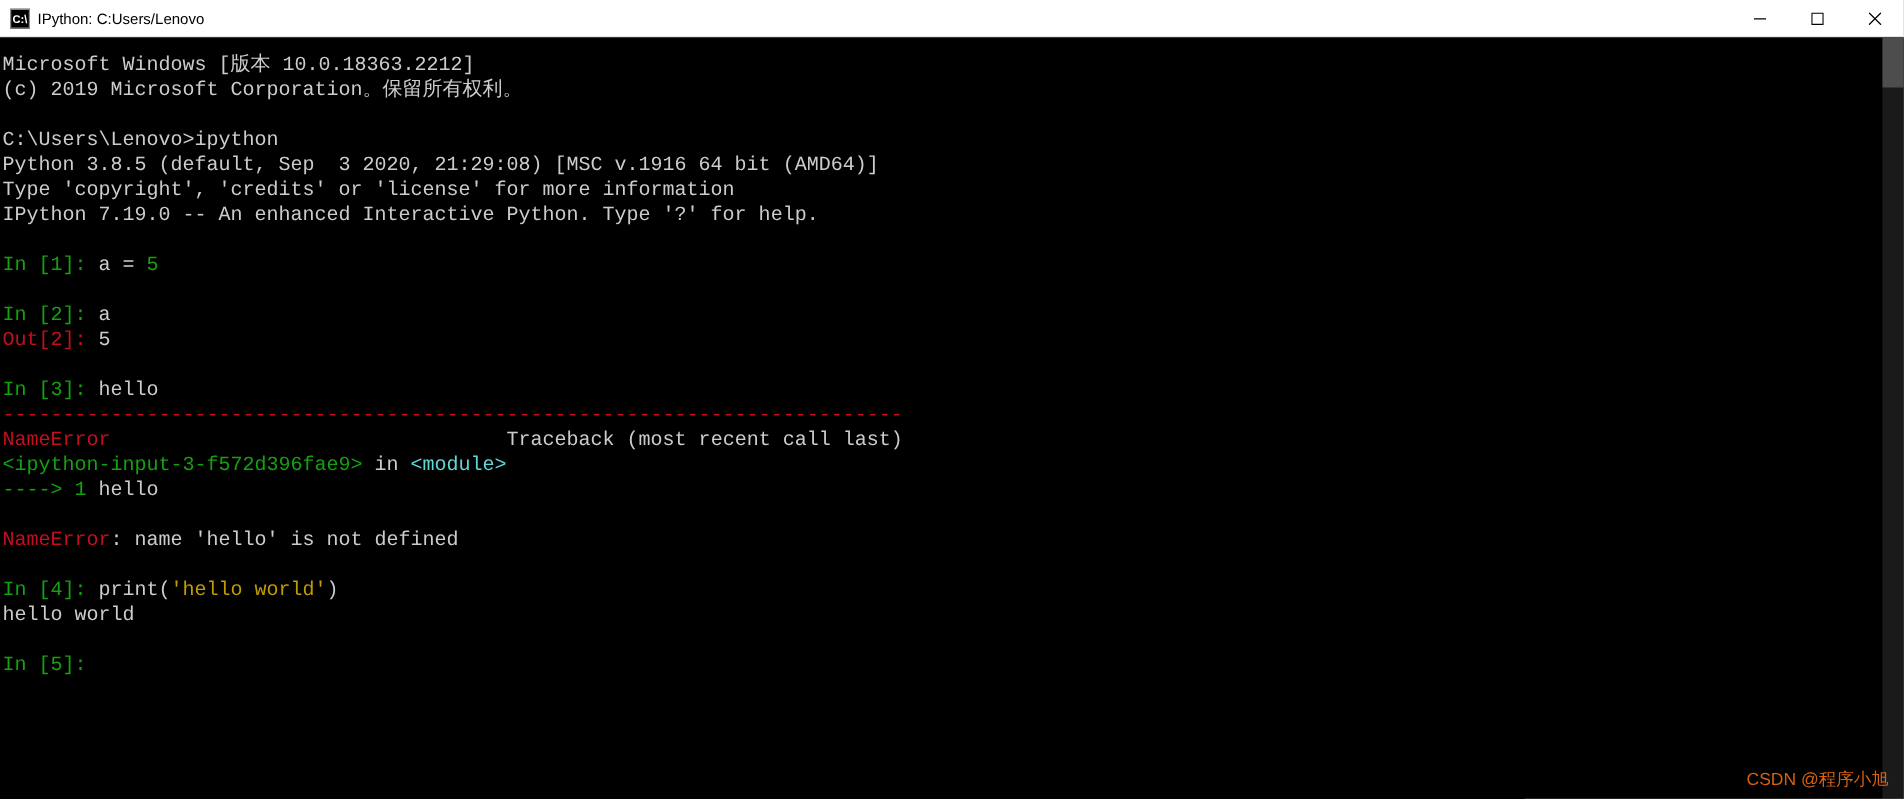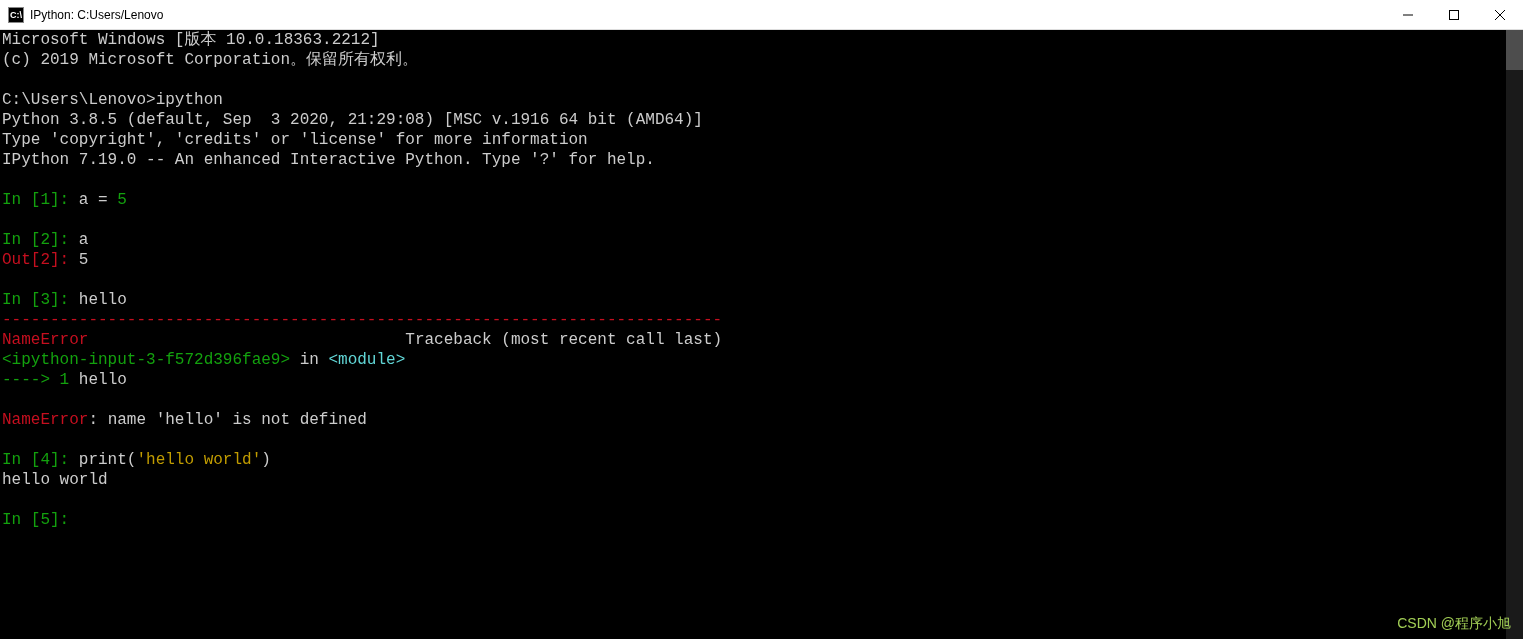--- a/index.html
+++ b/index.html
@@ -42,21 +42,21 @@
     background: #000;
     position: relative;
   }
   .terminal {
     flex: 1;
     background: #000;
     color: #ccc;
     font-family: "NSimSun","SimSun","Consolas","Courier New",monospace;
     font-size: 16px;
     line-height: 20px;
-    padding: 0 2px;
+    padding: 12px 2px;
     white-space: pre;
     overflow: hidden;
   }
   .scrollbar {
     width: 17px;
     background: #1a1a1a;
     position: relative;
   }
   .scrollbar .thumb {
     position: absolute;
@@ -66,21 +66,21 @@
   }
   
   .c-white   { color: #cccccc; }
   .c-green   { color: #13a10e; }
   .c-red     { color: #c50f1f; }
   .c-yellow  { color: #c19c00; }
   .c-cyan    { color: #61d6d6; }
   .watermark {
     position: absolute;
     right: 12px; bottom: 6px;
-    color: #bef264;
+    color: #f97316;
     font-size: 14px;
     font-family: "Microsoft YaHei", sans-serif;
     opacity: 0.85;
     pointer-events: none;
   }
 </style>
 </head>
 <body>
 
 <div class="titlebar">

